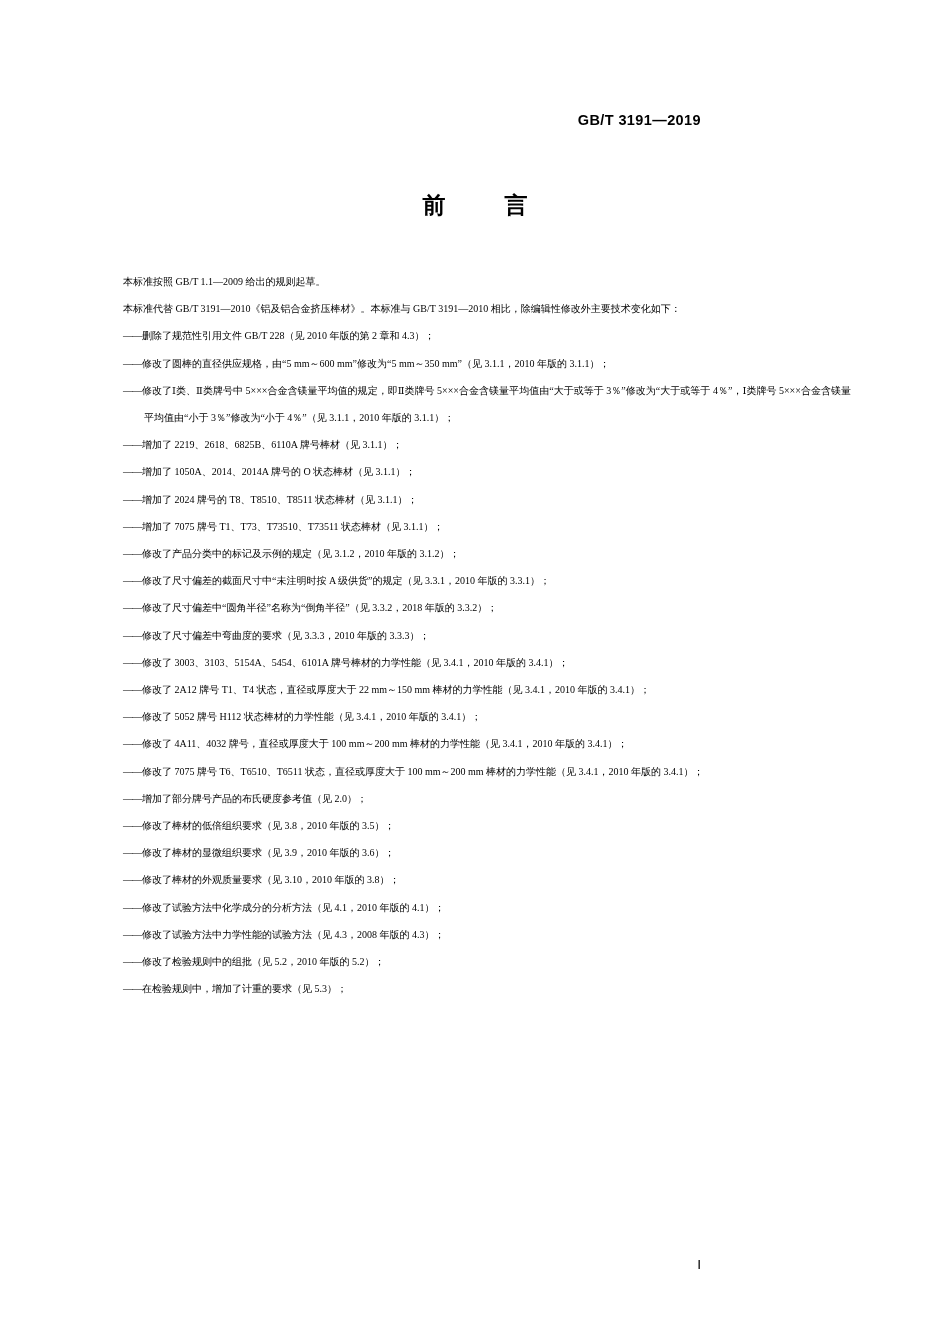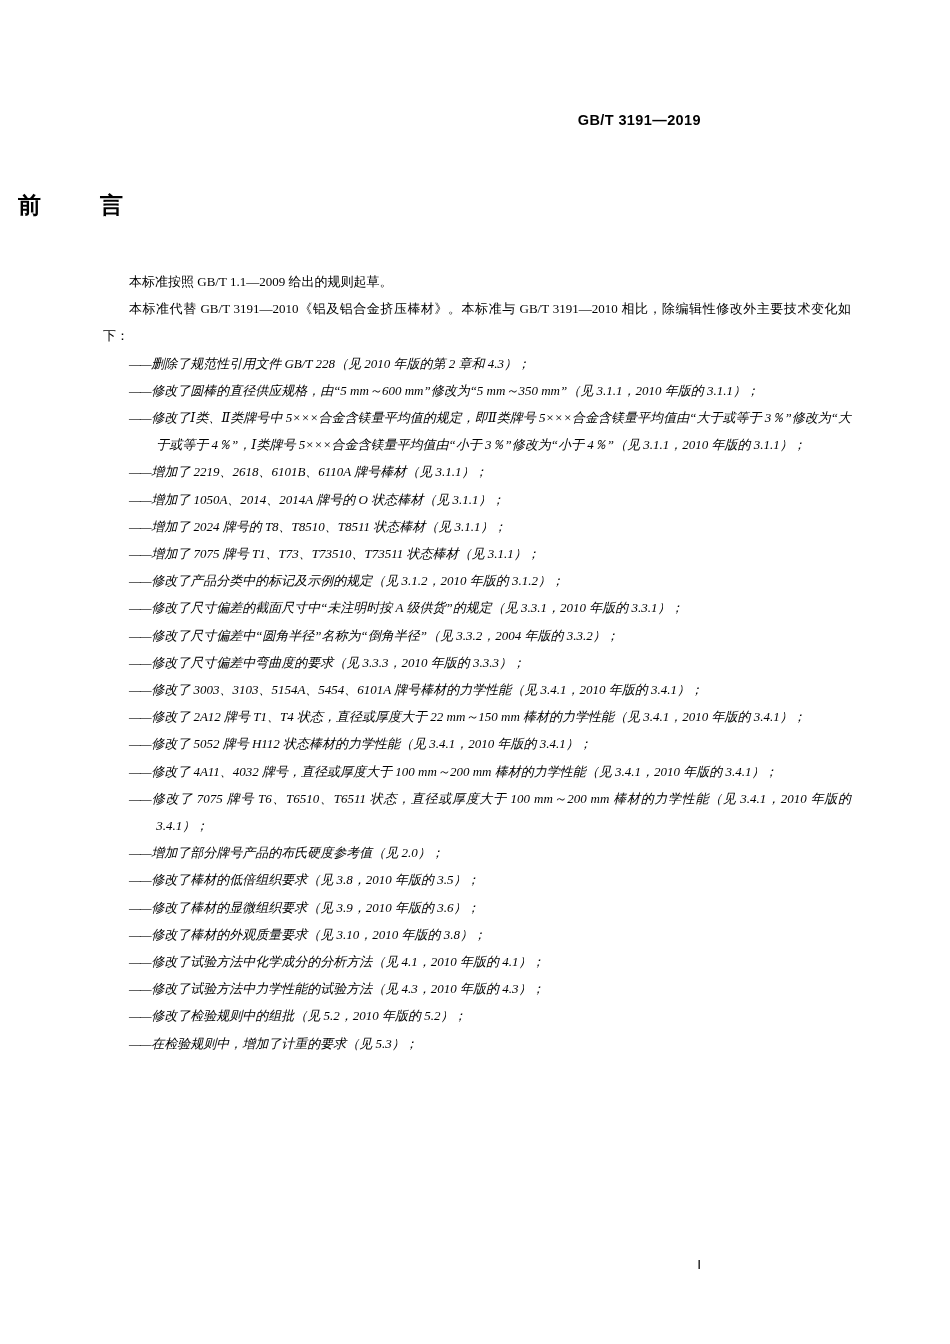--- a/index.html
+++ b/index.html
@@ -30,48 +30,47 @@
     font-size: 14.5px;
     letter-spacing: 0.4px;
     font-weight: 600;
     white-space: nowrap;
   }
   .doc-title {
     position: absolute;
     top: 190px;
     left: 0;
     width: 950px;
-    text-align: left;
+    text-align: center;
     font-family: "Liberation Sans", "DejaVu Sans", sans-serif;
     font-size: 23px;
     font-weight: bold;
     letter-spacing: 18px;
     text-indent: 18px;
   }
   .body-block {
     position: absolute;
     top: 268px;
     left: 103px;
     width: 748px;
-    font-size: 13px;
+    font-size: 10px;
     line-height: 27.2px;
     text-align: justify;
   }
   p {
     margin: 0;
   }
   .para {
     text-indent: 2em;
   }
   .dash-item {
     display: block;
     padding-left: 4.1em;
     text-indent: -2.1em;
     margin-left: 0;
-    font-style: italic;
   }
   .dash {
     letter-spacing: -0.5px;
   }
   .footer-page {
     position: absolute;
     bottom: 72px;
     right: 103px;
     font-family: "Liberation Sans", "DejaVu Sans", sans-serif;
     font-size: 13px;
@@ -87,39 +86,39 @@
   <div class="doc-title">前　言</div>
 
   <div class="body-block">
     <p class="para">本标准按照 GB/T 1.1—2009 给出的规则起草。</p>
     <p class="para">本标准代替 GB/T 3191—2010《铝及铝合金挤压棒材》。本标准与 GB/T 3191—2010 相比，除编辑性修改外主要技术变化如下：</p>
 
     <div class="change-list">
       <p class="dash-item"><span class="dash">——</span><span>删除了规范性引用文件 GB/T 228（见 2010 年版的第 2 章和 4.3）；</span></p>
       <p class="dash-item"><span class="dash">——</span><span>修改了圆棒的直径供应规格，由“5 mm～600 mm”修改为“5 mm～350 mm”（见 3.1.1，2010 年版的 3.1.1）；</span></p>
       <p class="dash-item"><span class="dash">——</span><span>修改了Ⅰ类、Ⅱ类牌号中 5×××合金含镁量平均值的规定，即Ⅱ类牌号 5×××合金含镁量平均值由“大于或等于 3％”修改为“大于或等于 4％”，Ⅰ类牌号 5×××合金含镁量平均值由“小于 3％”修改为“小于 4％”（见 3.1.1，2010 年版的 3.1.1）；</span></p>
-      <p class="dash-item"><span class="dash">——</span><span>增加了 2219、2618、6101B、6110A 牌号棒材（见 3.1.1）；</span></p>
+      <p class="dash-item"><span class="dash">——</span><span>增加了 2219、2618、6825B、6110A 牌号棒材（见 3.1.1）；</span></p>
       <p class="dash-item"><span class="dash">——</span><span>增加了 1050A、2014、2014A 牌号的 O 状态棒材（见 3.1.1）；</span></p>
       <p class="dash-item"><span class="dash">——</span><span>增加了 2024 牌号的 T8、T8510、T8511 状态棒材（见 3.1.1）；</span></p>
       <p class="dash-item"><span class="dash">——</span><span>增加了 7075 牌号 T1、T73、T73510、T73511 状态棒材（见 3.1.1）；</span></p>
       <p class="dash-item"><span class="dash">——</span><span>修改了产品分类中的标记及示例的规定（见 3.1.2，2010 年版的 3.1.2）；</span></p>
       <p class="dash-item"><span class="dash">——</span><span>修改了尺寸偏差的截面尺寸中“未注明时按 A 级供货”的规定（见 3.3.1，2010 年版的 3.3.1）；</span></p>
-      <p class="dash-item"><span class="dash">——</span><span>修改了尺寸偏差中“圆角半径”名称为“倒角半径”（见 3.3.2，2004 年版的 3.3.2）；</span></p>
+      <p class="dash-item"><span class="dash">——</span><span>修改了尺寸偏差中“圆角半径”名称为“倒角半径”（见 3.3.2，2018 年版的 3.3.2）；</span></p>
       <p class="dash-item"><span class="dash">——</span><span>修改了尺寸偏差中弯曲度的要求（见 3.3.3，2010 年版的 3.3.3）；</span></p>
       <p class="dash-item"><span class="dash">——</span><span>修改了 3003、3103、5154A、5454、6101A 牌号棒材的力学性能（见 3.4.1，2010 年版的 3.4.1）；</span></p>
       <p class="dash-item"><span class="dash">——</span><span>修改了 2A12 牌号 T1、T4 状态，直径或厚度大于 22 mm～150 mm 棒材的力学性能（见 3.4.1，2010 年版的 3.4.1）；</span></p>
       <p class="dash-item"><span class="dash">——</span><span>修改了 5052 牌号 H112 状态棒材的力学性能（见 3.4.1，2010 年版的 3.4.1）；</span></p>
       <p class="dash-item"><span class="dash">——</span><span>修改了 4A11、4032 牌号，直径或厚度大于 100 mm～200 mm 棒材的力学性能（见 3.4.1，2010 年版的 3.4.1）；</span></p>
       <p class="dash-item"><span class="dash">——</span><span>修改了 7075 牌号 T6、T6510、T6511 状态，直径或厚度大于 100 mm～200 mm 棒材的力学性能（见 3.4.1，2010 年版的 3.4.1）；</span></p>
       <p class="dash-item"><span class="dash">——</span><span>增加了部分牌号产品的布氏硬度参考值（见 2.0）；</span></p>
       <p class="dash-item"><span class="dash">——</span><span>修改了棒材的低倍组织要求（见 3.8，2010 年版的 3.5）；</span></p>
       <p class="dash-item"><span class="dash">——</span><span>修改了棒材的显微组织要求（见 3.9，2010 年版的 3.6）；</span></p>
       <p class="dash-item"><span class="dash">——</span><span>修改了棒材的外观质量要求（见 3.10，2010 年版的 3.8）；</span></p>
       <p class="dash-item"><span class="dash">——</span><span>修改了试验方法中化学成分的分析方法（见 4.1，2010 年版的 4.1）；</span></p>
-      <p class="dash-item"><span class="dash">——</span><span>修改了试验方法中力学性能的试验方法（见 4.3，2010 年版的 4.3）；</span></p>
+      <p class="dash-item"><span class="dash">——</span><span>修改了试验方法中力学性能的试验方法（见 4.3，2008 年版的 4.3）；</span></p>
       <p class="dash-item"><span class="dash">——</span><span>修改了检验规则中的组批（见 5.2，2010 年版的 5.2）；</span></p>
       <p class="dash-item"><span class="dash">——</span><span>在检验规则中，增加了计重的要求（见 5.3）；</span></p>
     </div>
   </div>
 
   <div class="footer-page">Ⅰ</div>
 
 </div>
 
 </body></html>

